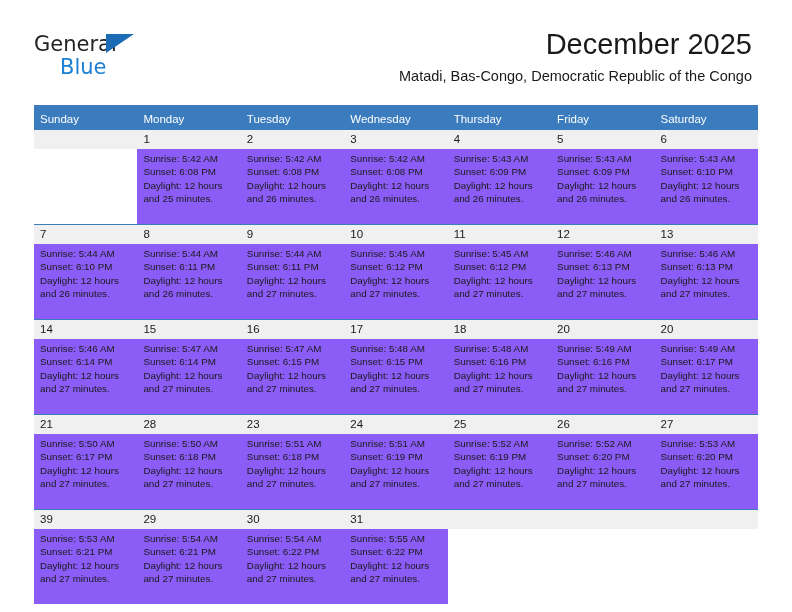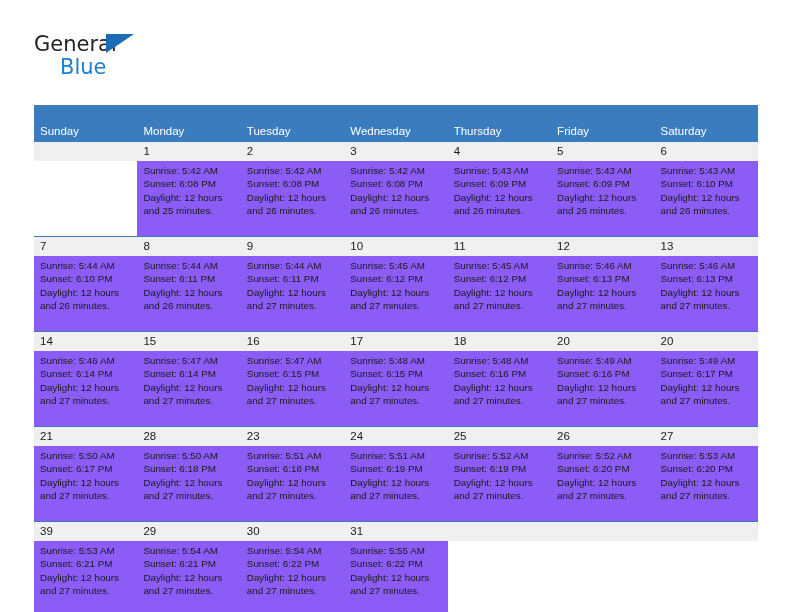--- a/index.html
+++ b/index.html
@@ -98,21 +98,21 @@
     width: 724px;
     border-collapse: collapse;
     table-layout: fixed;
   }
   .calendar th {
     background: #3b7cbf;
     color: #ffffff;
     font-size: 11.5px;
     font-weight: normal;
     text-align: left;
-    padding: 20px 0 5px 6px;
+    padding: 8px 0 5px 6px;
     height: 10px;
     border: none;
   }
   .calendar col { width: 103.43px; }
 
   .wk-sep td {
     padding: 0;
     height: 0;
     border-top: 1.4px solid #3b7cbf;
     font-size: 0;
@@ -148,20 +148,24 @@
 <div class="page">
 
   <div class="header">
 
     <div class="brand">
       <span class="brand-general">General</span>
       <span class="brand-triangle"></span>
       <span class="brand-blue">Blue</span>
     </div>
 
+    <div class="title-block">
+      <div class="cal-title">December 2025</div>
+      <div class="cal-subtitle">Matadi, Bas-Congo, Democratic Republic of the Congo</div>
+    </div>
 
   </div>
 
   <table class="calendar">
     <colgroup>
       <col>
         <col>
         <col>
         <col>
         <col>

